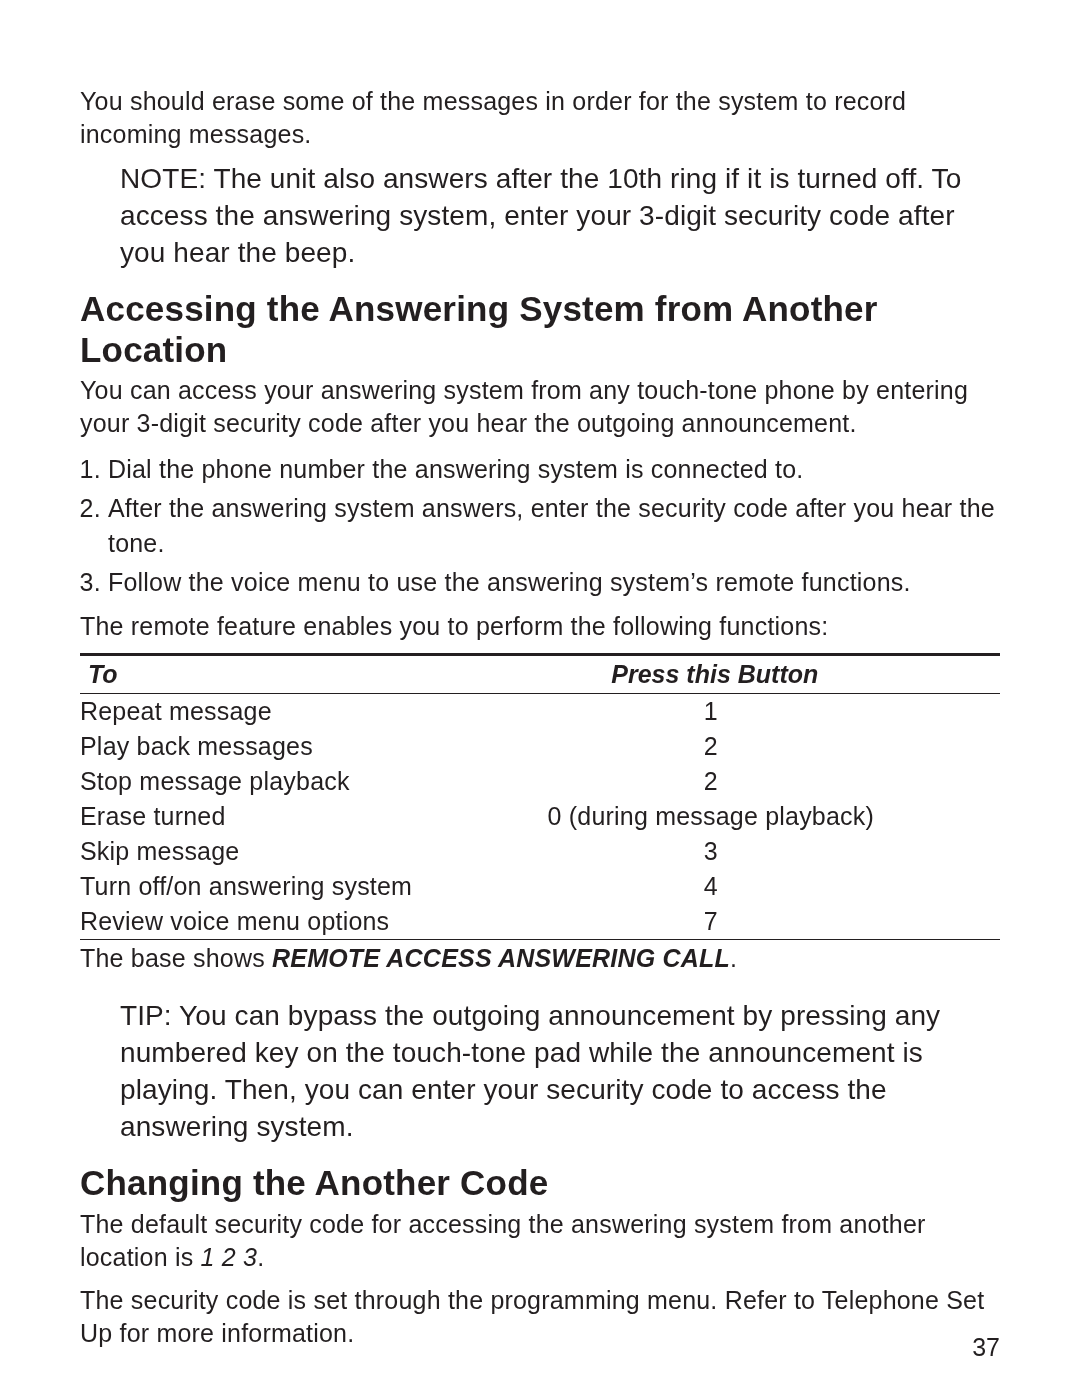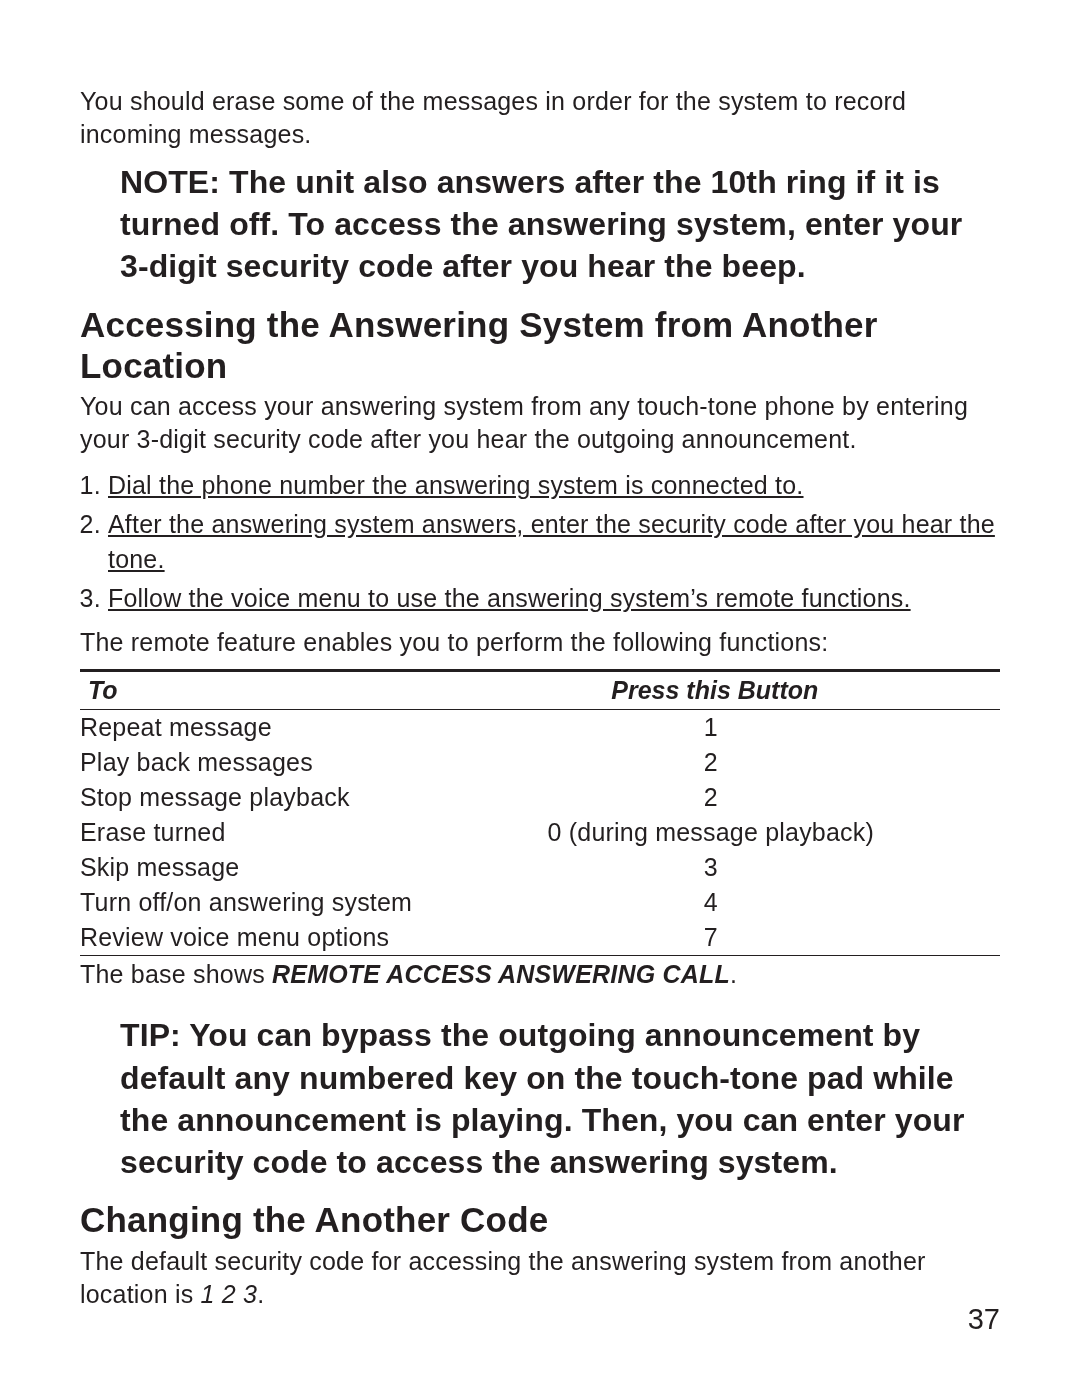--- a/index.html
+++ b/index.html
@@ -22,38 +22,37 @@
     line-height: 1.32;
     margin: 0 0 10px 0;
     font-weight: 300;
     letter-spacing: 0.2px;
   }
   .indent {
     margin-left: 40px;
     margin-right: 20px;
   }
   .note {
-    font-weight: 700;
-    font-size: 32px;
+    font-weight: 400;
+    font-size: 28px;
     line-height: 1.32;
     margin-bottom: 16px;
     margin-top: 6px;
     letter-spacing: 0.1px;
   }
   h2 {
     font-size: 35px;
     font-weight: 700;
     margin: 10px 0 4px 0;
     line-height: 1.18;
     letter-spacing: 0.2px;
   }
   ol {
     margin: 12px 0 10px 0;
     padding-left: 28px;
-    text-decoration: underline;
   }
   ol li {
     font-size: 25px;
     line-height: 1.4;
     font-weight: 300;
     letter-spacing: 0.2px;
     margin-bottom: 4px;
   }
   table {
     width: 100%;
@@ -96,21 +95,21 @@
     font-style: italic;
     font-weight: 700;
   }
   .default-code {
     font-style: italic;
   }
   .page-number {
     position: absolute;
     bottom: 38px;
     right: 80px;
-    font-size: 29px;
+    font-size: 25px;
     font-weight: 300;
   }
 </style>
 </head>
 <body>
 
 <div class="page">
 
   <p class="body-text">You should erase some of the messages in order for the system to record incoming messages.</p>
 
@@ -164,23 +163,24 @@
         <td>Review voice menu options</td>
         <td class="center">7</td>
       </tr>
     </tbody>
   </table>
 
   <p class="aftertable">
     <span>The base shows </span><span class="emph">REMOTE ACCESS ANSWERING CALL</span><span>.</span>
   </p>
 
-  <p class="note indent">TIP: You can bypass the outgoing announcement by default any numbered key on the touch-tone pad while the announcement is playing. Then, you can enter your security code to access the answering system.</p>
+  <p class="note indent">TIP: You can bypass the outgoing announcement by pressing any numbered key on the touch-tone pad while the announcement is playing. Then, you can enter your security code to access the answering system.</p>
 
   <h2>Changing the Another Code</h2>
 
   <p class="body-text">
     <span>The default security code for accessing the answering system from another location is  </span><span class="default-code">1 2 3</span><span>.</span>
   </p>
 
+  <p class="body-text">The security code is set through the programming menu. Refer to Telephone Set Up for more information.</p>
 
   <div class="page-number">37</div>
 </div>
 
 </body></html>

